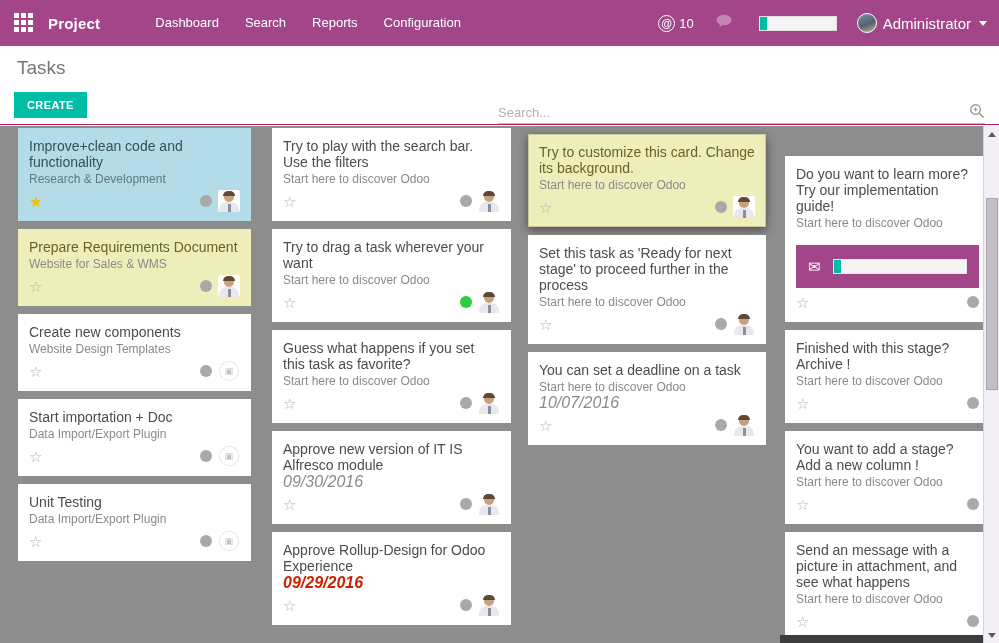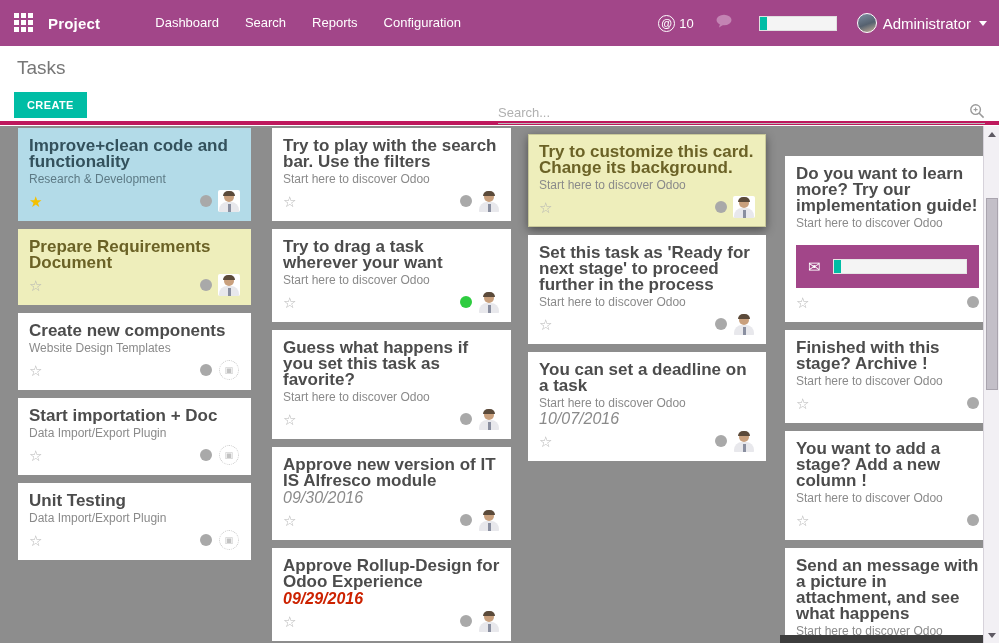--- a/index.html
+++ b/index.html
@@ -91,21 +91,21 @@
     border-right: 4px solid transparent;
     border-top: 5px solid #ffffff;
     margin-left: 2px;
   }
 
   
   .cp {
     position: absolute; top: 46px; left: 0;
     width: 999px; height: 79px;
     background: #ffffff;
-    border-bottom: 4px solid #be185d;
+    border-bottom: 1px solid #be185d;
   }
   .page-title {
     position: absolute; left: 17px; top: 11px;
     font-size: 19px; color: #777777;
   }
   .create-btn {
     position: absolute; left: 14px; top: 46px;
     background: #00bda5; color: #ffffff;
     border: none;
     font-size: 11px; font-weight: bold;
@@ -160,21 +160,21 @@
     cursor: pointer;
     border: 1px solid #ffffff;
   }
   .card.blue   { background: #b3dbe8; border-color:#b3dbe8; }
   .card.yellow { background: #eeeebb; border-color:#eeeebb; }
   .card.dragging {
     box-shadow: 0 3px 9px rgba(0,0,0,0.45);
     border: 1px solid #c9c99a;
   }
   .card-title {
-    font-size: 17px; font-weight: bold;
+    font-size: 14px; font-weight: normal;
     color: #4c4c4c; line-height: 16px;
     margin-bottom: 1px;
   }
   .card.yellow .card-title { color: #6b6226; }
   .card.blue .card-title { color: #33515c; }
   .card-sub {
     font-size: 12px; color: #8a8a8a;
     line-height: 16px;
   }
   .card.blue .card-sub { color: #5d7a85; }
@@ -411,20 +411,21 @@
               <span class="body"></span>
               <span class="tie"></span>
               <span class="head"></span>
               <span class="hair"></span>
             </span>
           </span>
         </div>
       </div>
       <div class="card yellow">
         <div class="card-title">Prepare Requirements Document</div>
+        <div class="card-sub">Website for Sales &amp; WMS</div>
         <div class="card-foot">
           <span class="star">☆</span>
           <span class="foot-right">
             <span class="dot"></span>
             <span class="av">
               <span class="body"></span>
               <span class="tie"></span>
               <span class="head"></span>
               <span class="hair"></span>
             </span>

